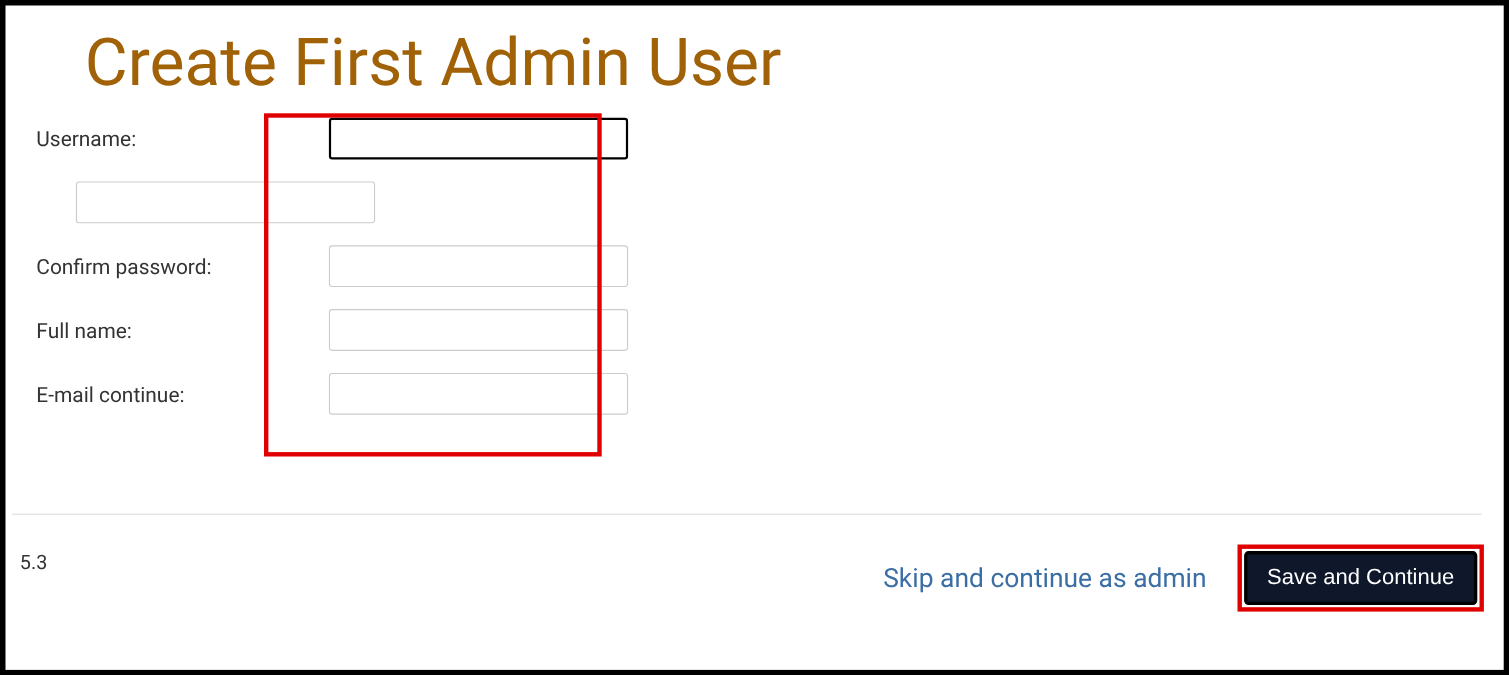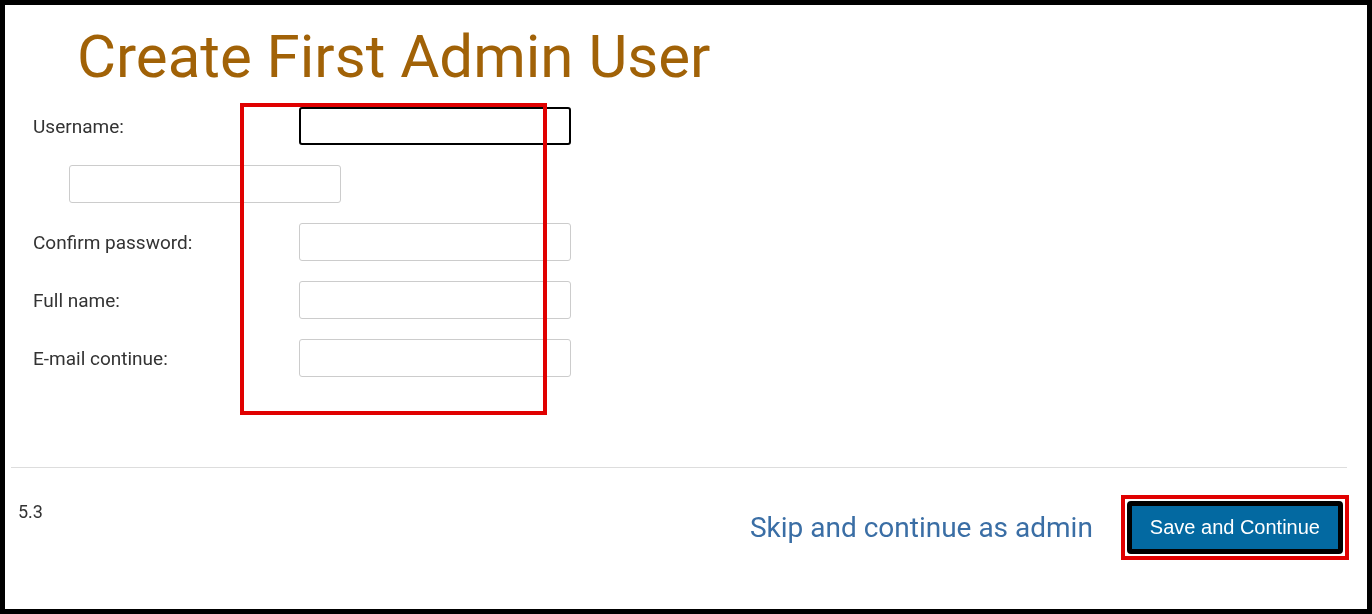--- a/index.html
+++ b/index.html
@@ -86,43 +86,43 @@
     }
     .version {
       position: absolute;
       left: 13px;
       top: 16px;
       font-size: 18px;
       color: #333;
     }
     .skip-link {
       color: #3a6ea5;
-      font-size: 28px;
+      font-size: 24px;
       text-decoration: none;
       margin-right: 30px;
       cursor: pointer;
     }
     .primary-button-wrap {
       position: relative;
       padding: 4px;
     }
     .highlight-box-button {
       position: absolute;
       top: -2px;
       left: -2px;
       right: -2px;
       bottom: -2px;
       border: 4px solid #e00000;
       pointer-events: none;
       z-index: 10;
     }
     .primary-button {
-      background: #0369a1;
+      background: #0f172a;
       color: #fff;
-      border: 5px solid #000000;
+      border: 3px solid #000000;
       border-radius: 4px;
       font-size: 20px;
       padding: 10px 18px;
       cursor: pointer;
       font-weight: 400;
     }
   </style>
 </head>
 <body>
 

